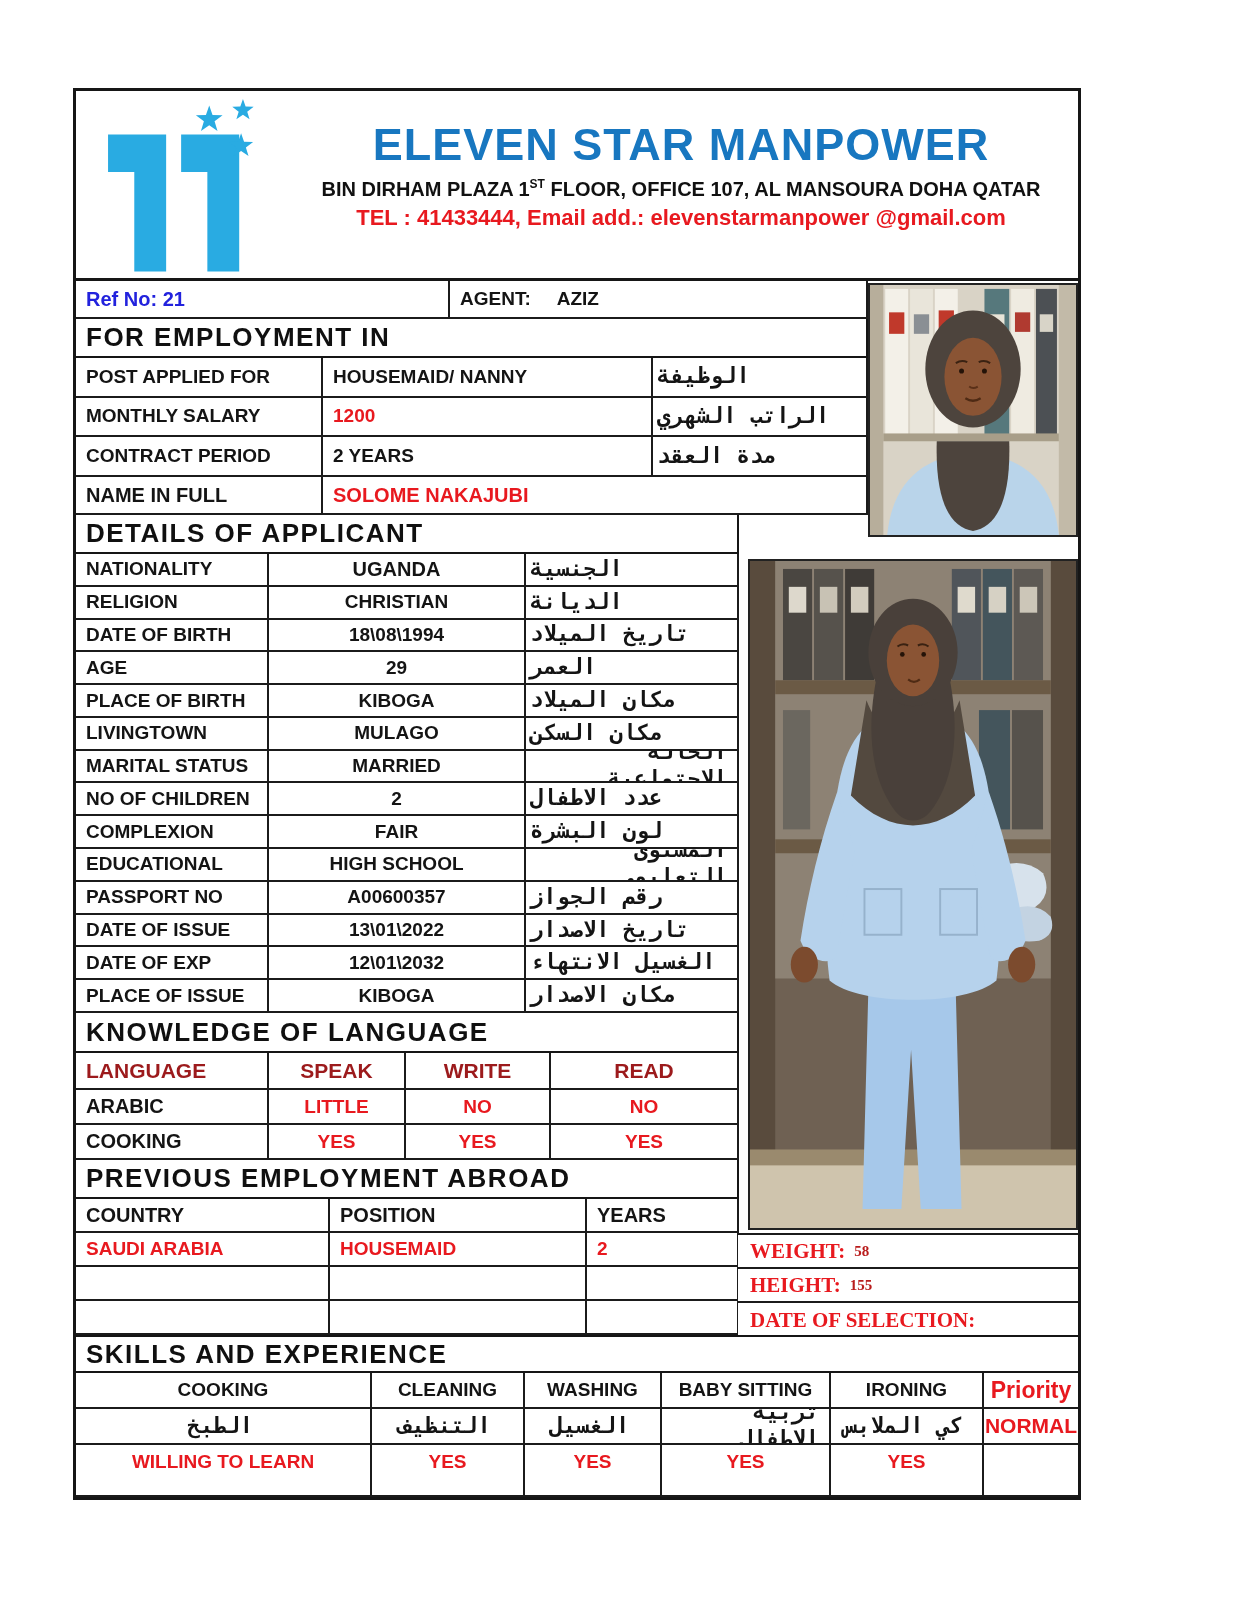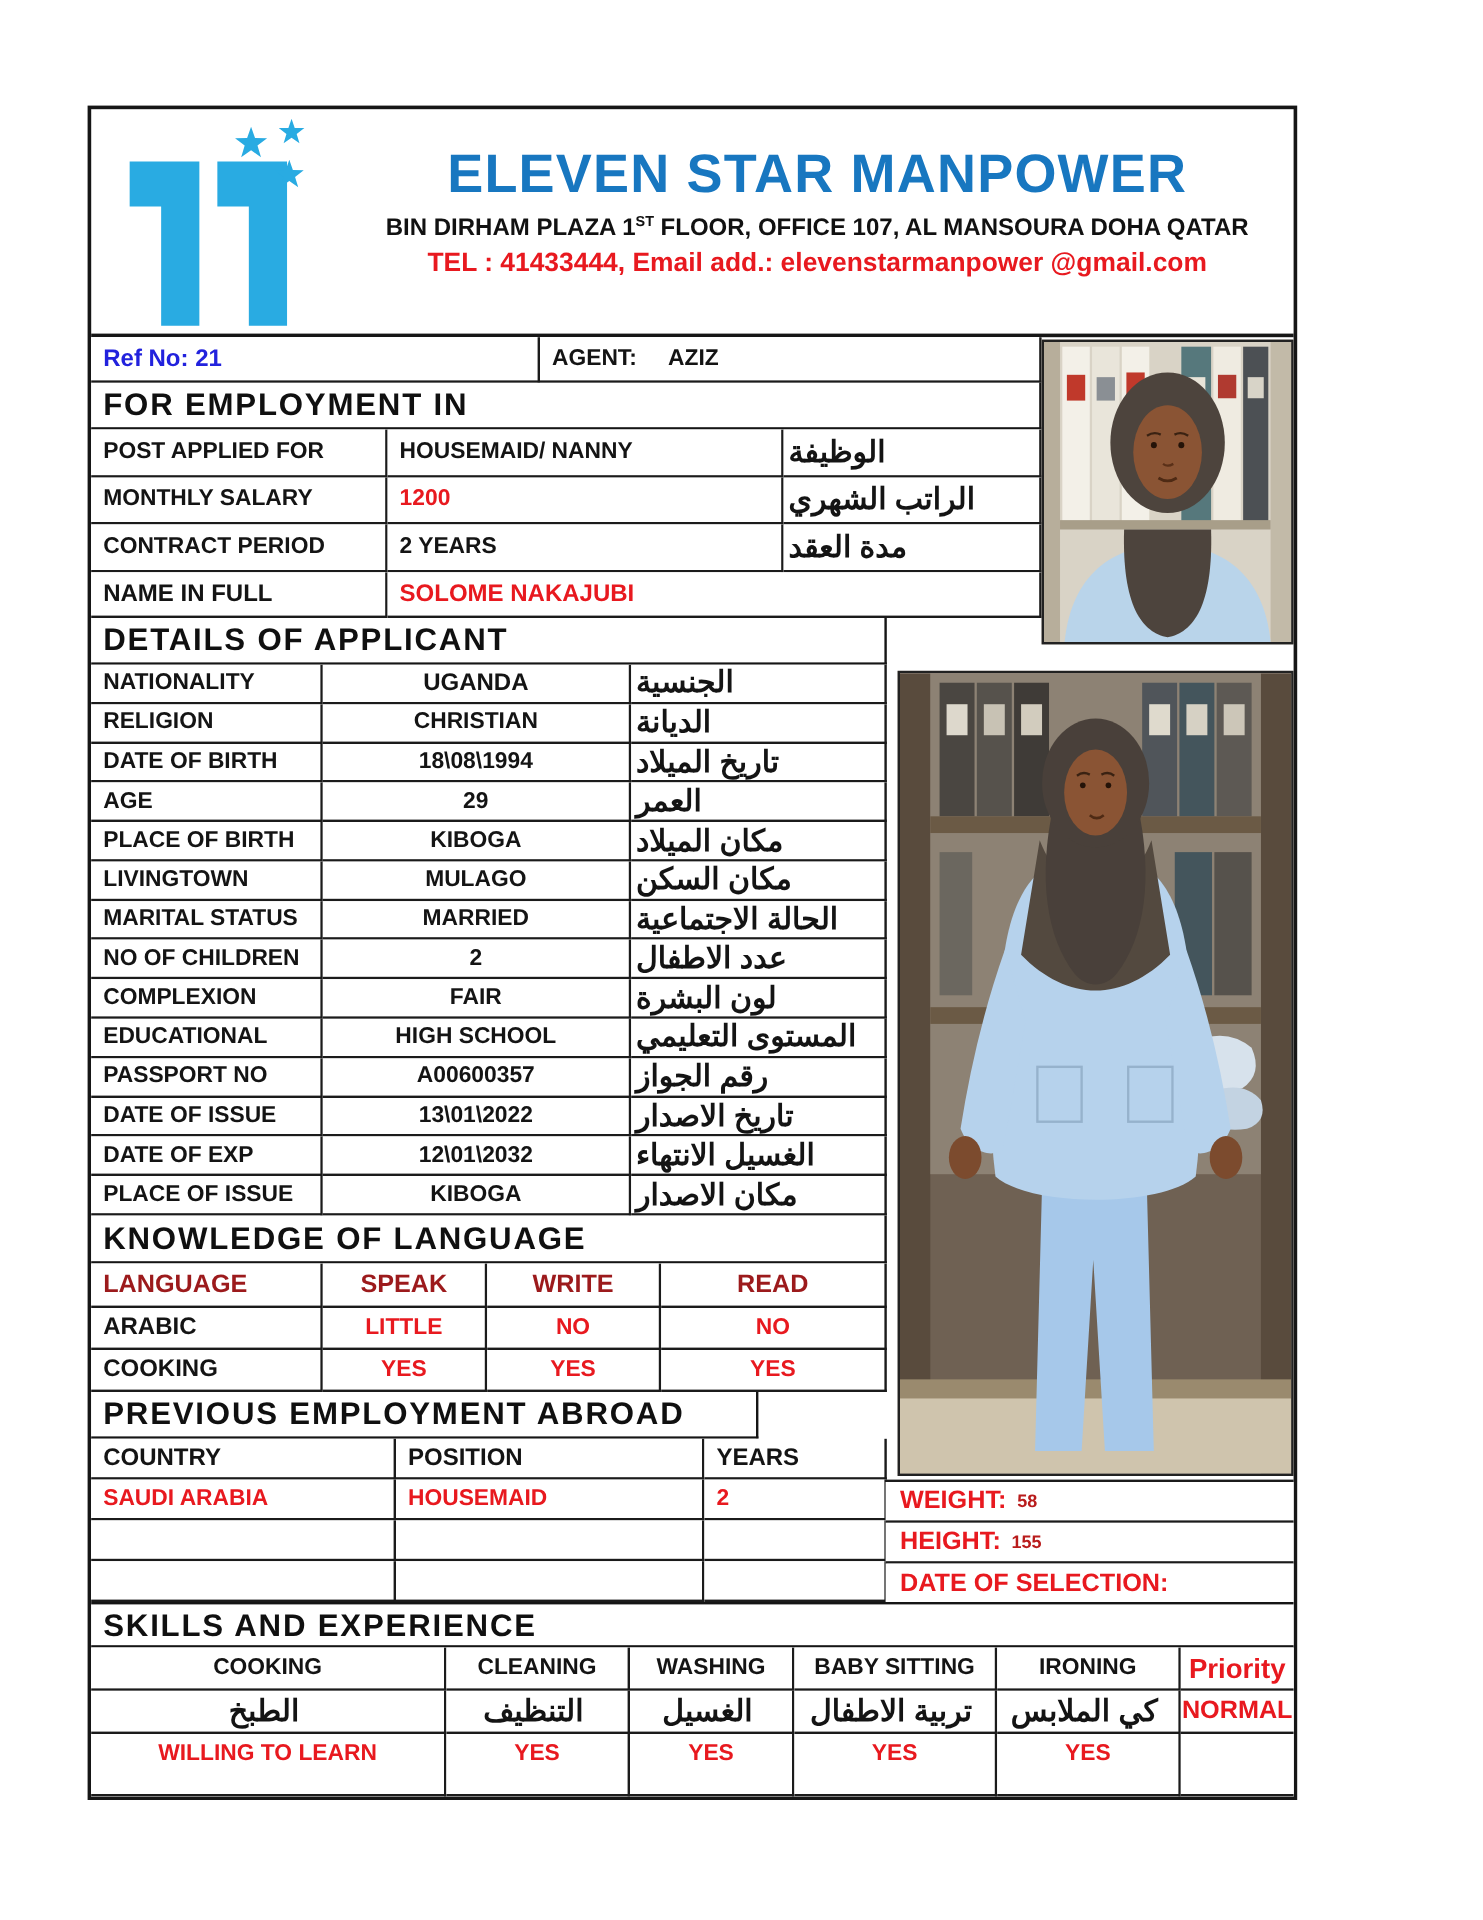--- a/index.html
+++ b/index.html
@@ -11,21 +11,21 @@
   .header-band{position:absolute;left:0;top:0;width:100%;height:190px;border-bottom:3px solid #161616;box-sizing:border-box;}
   .brand{font-size:45px;font-weight:800;color:#1877C0;letter-spacing:1px;line-height:1.05;}
   .address{margin-top:9px;font-size:20px;font-weight:700;color:#111;}
   .address sup{font-size:12px;}
   .tel{margin-top:4px;font-size:22px;font-weight:700;color:#E8191F;}
   
   .grid{position:absolute;display:grid;box-sizing:border-box;background:#fff;}
   .c{border-right:2px solid #1b1b1b;border-bottom:2px solid #1b1b1b;display:flex;align-items:center;
      padding:0 10px;font-weight:700;font-size:19px;overflow:hidden;box-sizing:border-box;background:#fff;}
   .c.center{justify-content:center;padding:0 3px;}
-  .c.ar{justify-content:flex-end;direction:rtl;font-family:Liberation Sans, sans-serif;font-size:25px;padding:0 10px 0 4px;text-align:right;}
+  .c.ar{justify-content:flex-end;direction:rtl;font-family:Liberation Mono, monospace;font-size:22px;padding:0 10px 0 4px;text-align:right;}
   .c.red{color:#E8191F;}
   .c.blue{color:#2222DD;font-size:20px;}
   .c.maroon{color:#9C1A1C;font-size:21px;}
   .c.big{font-size:20px;}
   .c.nr{border-right:none;}
   .c.top{align-items:flex-start;padding-top:6px;}
   .band{position:absolute;display:flex;align-items:center;padding-left:10px;font-weight:800;font-size:26px;
         letter-spacing:1.5px;border-bottom:2.5px solid #151515;border-right:2px solid #151515;background:#fff;box-sizing:border-box;color:#101010;}
   .band.full{border-right:none;}
   .photo{position:absolute;border:2px solid #222;background:#cfc8bb;box-sizing:border-box;overflow:hidden;}
@@ -141,38 +141,38 @@
     <div class="c big">ARABIC</div>
     <div class="c red center">LITTLE</div>
     <div class="c red center">NO</div>
     <div class="c red center">NO</div>
     <div class="c big">COOKING</div>
     <div class="c red center">YES</div>
     <div class="c red center">YES</div>
     <div class="c red center">YES</div>
   </div>
 
-  <div class="band" style="left:0;top:1069px;width:556px;height:39px;">PREVIOUS EMPLOYMENT ABROAD</div>
+  <div class="band" style="left:0;top:1069px;width:663px;height:39px;">PREVIOUS EMPLOYMENT ABROAD</div>
 
   <div class="grid" style="left:0;top:1108px;width:663px;height:136px;grid-template-columns:254px 257px 152px;grid-template-rows:34px 34px 34px 34px;">
     <div class="c big">COUNTRY</div>
     <div class="c big">POSITION</div>
     <div class="c big">YEARS</div>
     <div class="c red">SAUDI ARABIA</div>
     <div class="c red">HOUSEMAID</div>
     <div class="c red">2</div>
     <div class="c"></div>
     <div class="c"></div>
     <div class="c"></div>
     <div class="c"></div>
     <div class="c"></div>
     <div class="c"></div>
   </div>
 
-  <div class="abs" style="left:662px;top:1142px;width:340px;height:92px;border-top:2px solid #1b1b1b;">
+  <div class="abs" style="left:662px;top:1142px;width:340px;height:92px;border-top:2px solid #1b1b1b;font-family:Liberation Serif, serif;">
     <div class="wrow" style="height:34px;">
       <span class="wlab">WEIGHT:</span>
       <span class="wval">58</span>
     </div>
     <div class="wrow" style="height:34px;">
       <span class="wlab">HEIGHT:</span>
       <span class="wval">155</span>
     </div>
     <div class="wrow" style="height:34px;border-bottom:none;">
       <span class="wlab">DATE OF SELECTION:</span>

